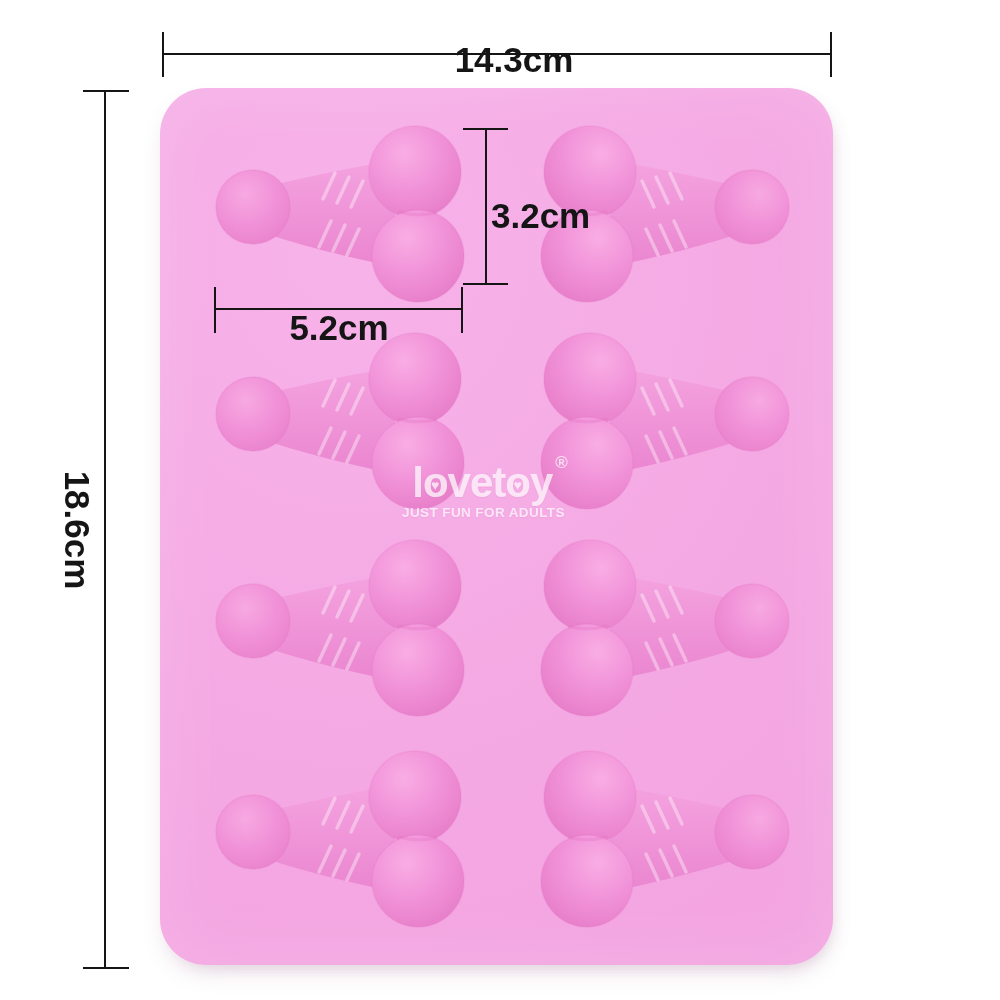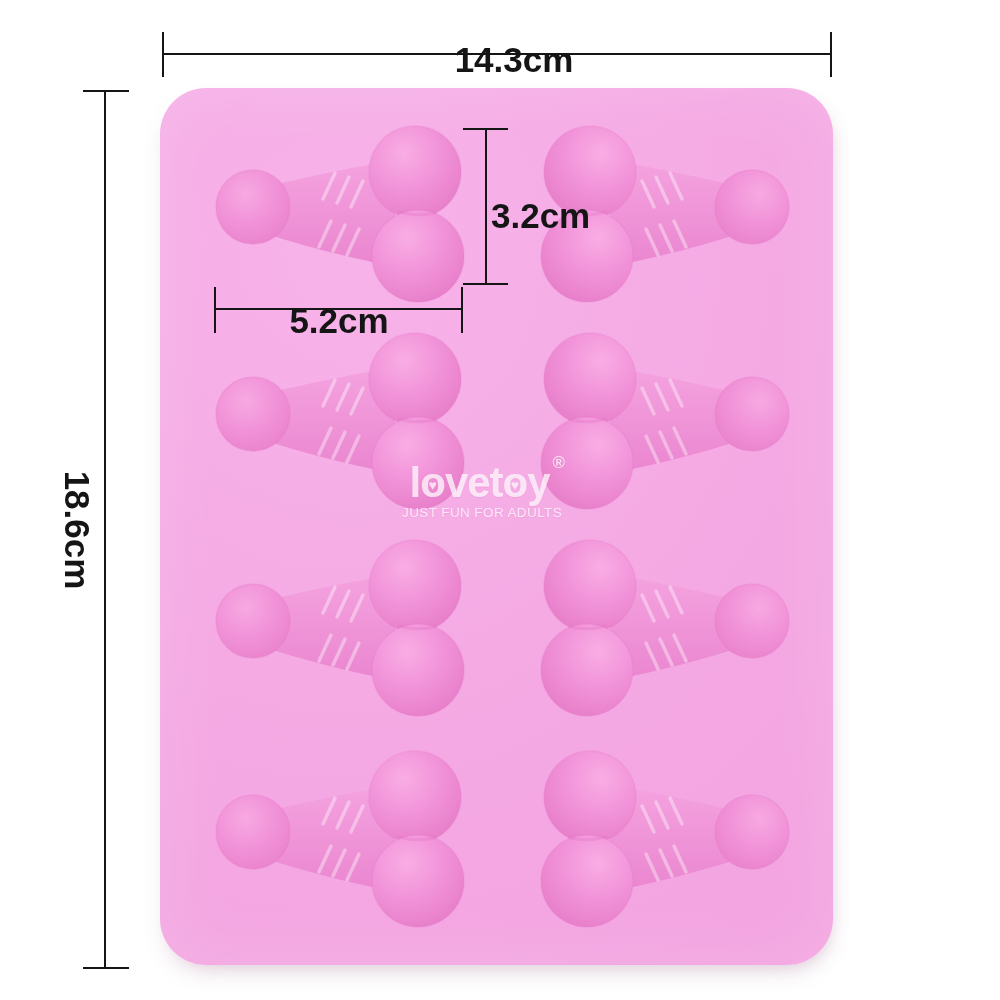--- a/index.html
+++ b/index.html
@@ -33,21 +33,21 @@
   #dim-left-label  { left: 77px;  top: 530px; transform: translate(-50%,-50%) rotate(90deg); }
 
   #dim-ch-line   { left: 485px; top: 129px; width: 2px;  height: 156px; z-index: 6; }
   #dim-ch-tick-t { left: 463px; top: 128px; width: 45px; height: 2px;  z-index: 6; }
   #dim-ch-tick-b { left: 463px; top: 283px; width: 45px; height: 2px;  z-index: 6; }
   #dim-ch-label  { left: 491px; top: 196px; z-index: 6; }
 
   #dim-cw-line   { left: 215px; top: 308px; width: 248px; height: 2px; z-index: 6; }
   #dim-cw-tick-l { left: 214px; top: 287px; width: 2px;   height: 46px; z-index: 6; }
   #dim-cw-tick-r { left: 461px; top: 287px; width: 2px;   height: 46px; z-index: 6; }
-  #dim-cw-label  { left: 339px; top: 301px; transform: translateX(-50%); z-index: 6; }
+  #dim-cw-label  { left: 339px; top: 308px; transform: translateX(-50%); z-index: 6; }
 
   
   .mold {
     position: absolute;
     left: 160px; top: 88px;
     width: 673px; height: 877px;
     border-radius: 46px;
     background: radial-gradient(130% 110% at 28% 18%, #f7b3e9 0%, #f5aae4 45%, #f2a2e0 100%);
     box-shadow:
       0 12px 22px -8px rgba(167,120,152,0.35),
@@ -95,21 +95,21 @@
     font-weight: 700;
     vertical-align: super;
     position: relative;
     top: -14px;
     left: 3px;
     letter-spacing: 0;
   }
   .logo-tagline {
     margin-top: 2px;
     font-size: 13.5px;
-    font-weight: 400;
+    font-weight: 700;
     letter-spacing: 0.4px;
     text-shadow: 0 1px 1px rgba(224,130,195,0.25);
   }
 </style>
 </head>
 <body>
 
 <div class="scene">
 
   <svg width="0" height="0" style="position:absolute" aria-hidden="true">

